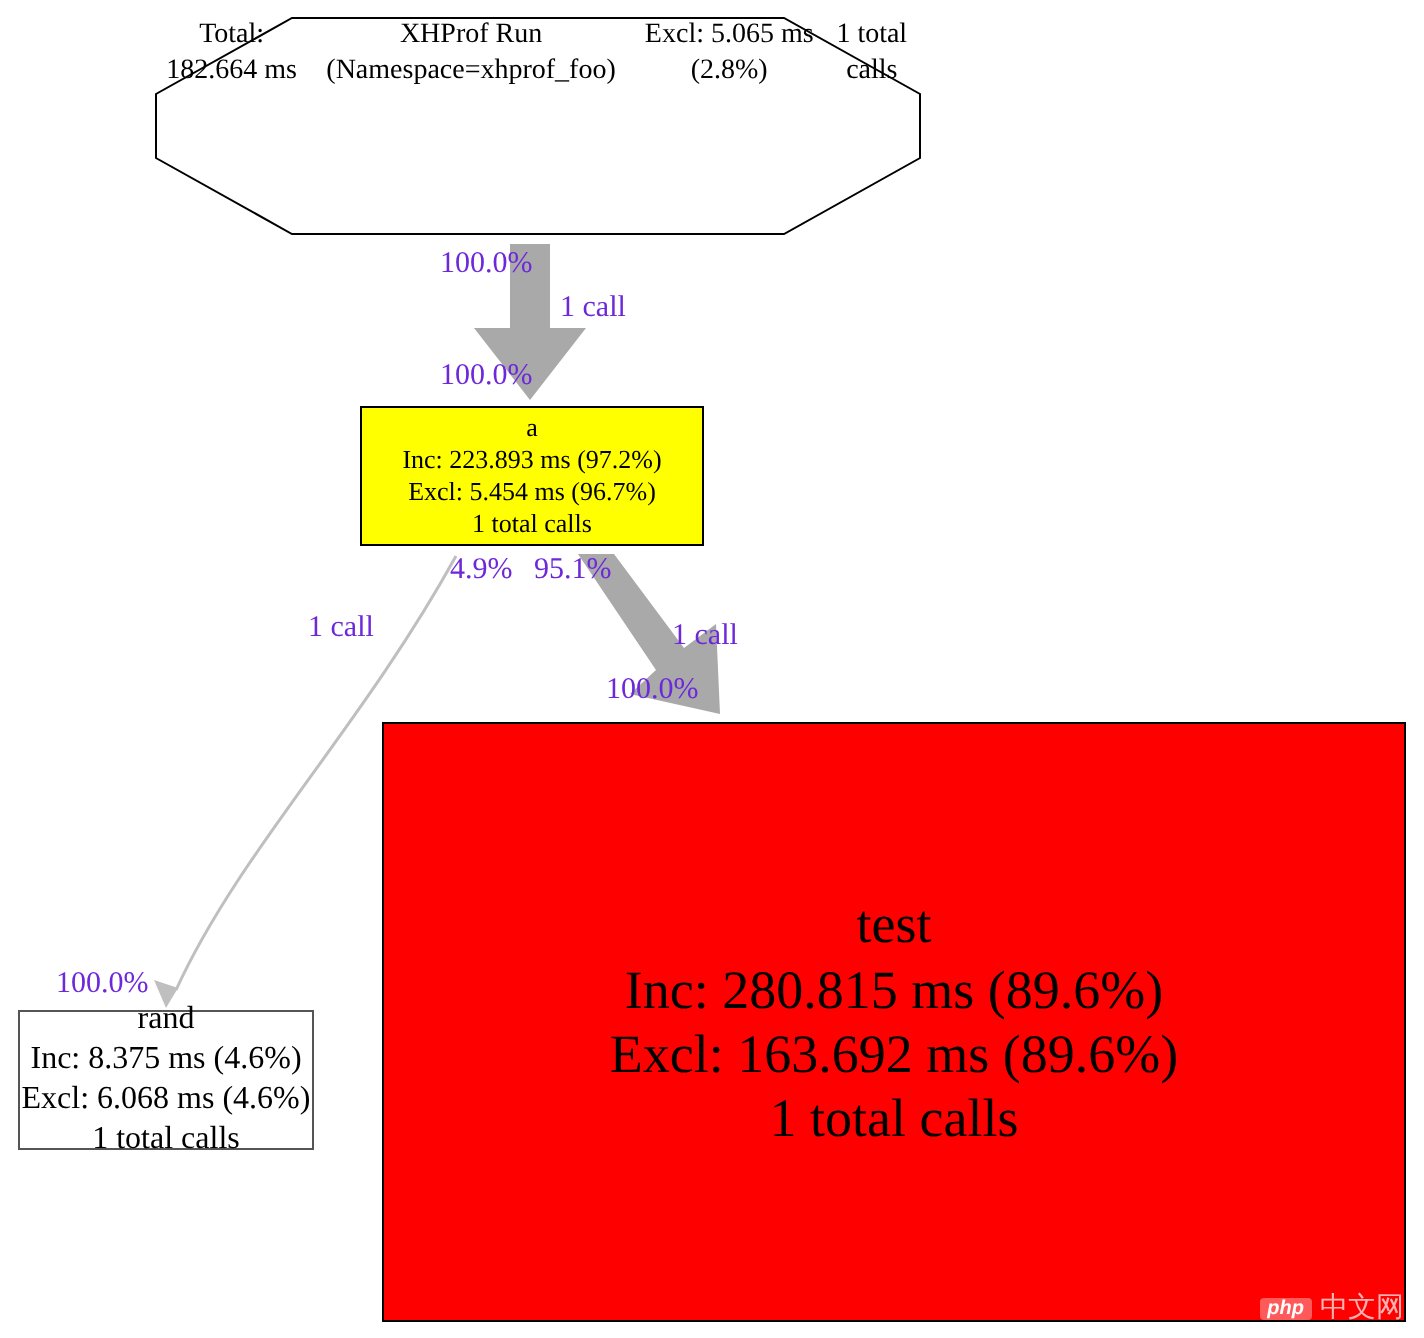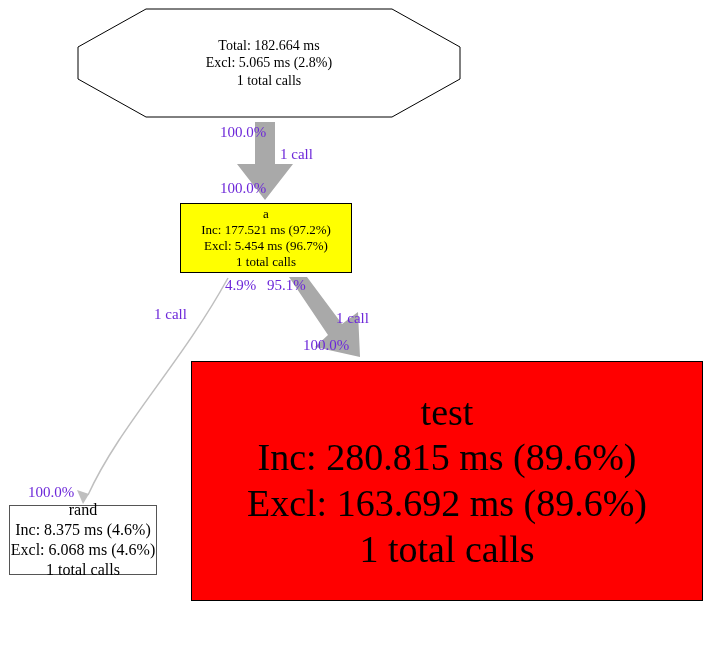--- a/index.html
+++ b/index.html
@@ -72,36 +72,37 @@
       height:110px;
       pointer-events:none;
     }
   </style>
 </head>
 <body>
 
 <svg class="oct-border" style="left:77px; top:8px;">
   <polygon points="69,1 315,1 383,39 383,71 315,109 69,109 1,71 1,39" fill="#fff" stroke="#000" stroke-width="1"></polygon>
 </svg>
-<div class="node" style="left:78px; top:9px; width:382px; height:108px; font-size:14px; display:flex; flex-direction:column; justify-content:center;">
+<div class="node" style="left:78px; top:9px; width:382px; height:108px; font-size:14px; display:flex; justify-content:center;">
   <div>Total: 182.664 ms</div>
+  <div>XHProf Run (Namespace=xhprof_foo)</div>
   <div>Excl: 5.065 ms (2.8%)</div>
   <div>1 total calls</div>
 </div>
 
 <svg class="arrow-big" style="left:235px; top:122px; width:60px; height:82px;">
   <polygon points="20,0 40,0 40,42 58,42 30,78 2,42 20,42"></polygon>
 </svg>
 <div class="edge-label" style="left:220px; top:124px;">100.0%</div>
 <div class="edge-label" style="left:280px; top:146px;">1 call</div>
 <div class="edge-label" style="left:220px; top:180px;">100.0%</div>
 
 <div class="node box yellow" style="left:180px; top:203px; width:172px; height:70px; font-size:13px;">
   <div>a</div>
-  <div>Inc: 177.521 ms (97.2%)</div>
+  <div>Inc: 223.893 ms (97.2%)</div>
   <div>Excl: 5.454 ms (96.7%)</div>
   <div>1 total calls</div>
 </div>
 
 <svg class="arrow-big" style="left:283px; top:277px; width:100px; height:90px;">
   <polygon points="6,0 24,0 59,47 75,35 77,80 32,70 45,58"></polygon>
 </svg>
 <div class="edge-label" style="left:267px; top:277px;">95.1%</div>
 <div class="edge-label" style="left:336px; top:310px;">1 call</div>
 <div class="edge-label" style="left:303px; top:337px;">100.0%</div>
@@ -116,21 +117,21 @@
 <div class="edge-label" style="left:154px; top:306px;">1 call</div>
 <div class="edge-label" style="left:28px; top:484px;">100.0%</div>
 
 <div class="node box grey-border" style="left:9px; top:505px; width:148px; height:70px; font-size:16px;">
   <div>rand</div>
   <div>Inc: 8.375 ms (4.6%)</div>
   <div>Excl: 6.068 ms (4.6%)</div>
   <div>1 total calls</div>
 </div>
 
-<div class="node box red" style="left:191px; top:361px; width:512px; height:240px; font-size:38px; line-height:1.2;">
+<div class="node box red" style="left:191px; top:361px; width:512px; height:300px; font-size:27px; line-height:1.2;">
   <div>test</div>
   <div>Inc: 280.815 ms (89.6%)</div>
   <div>Excl: 163.692 ms (89.6%)</div>
   <div>1 total calls</div>
 </div>
 
 <div class="watermark">
   <span class="php-badge">php</span>
   <span>中文网</span>
 </div>

